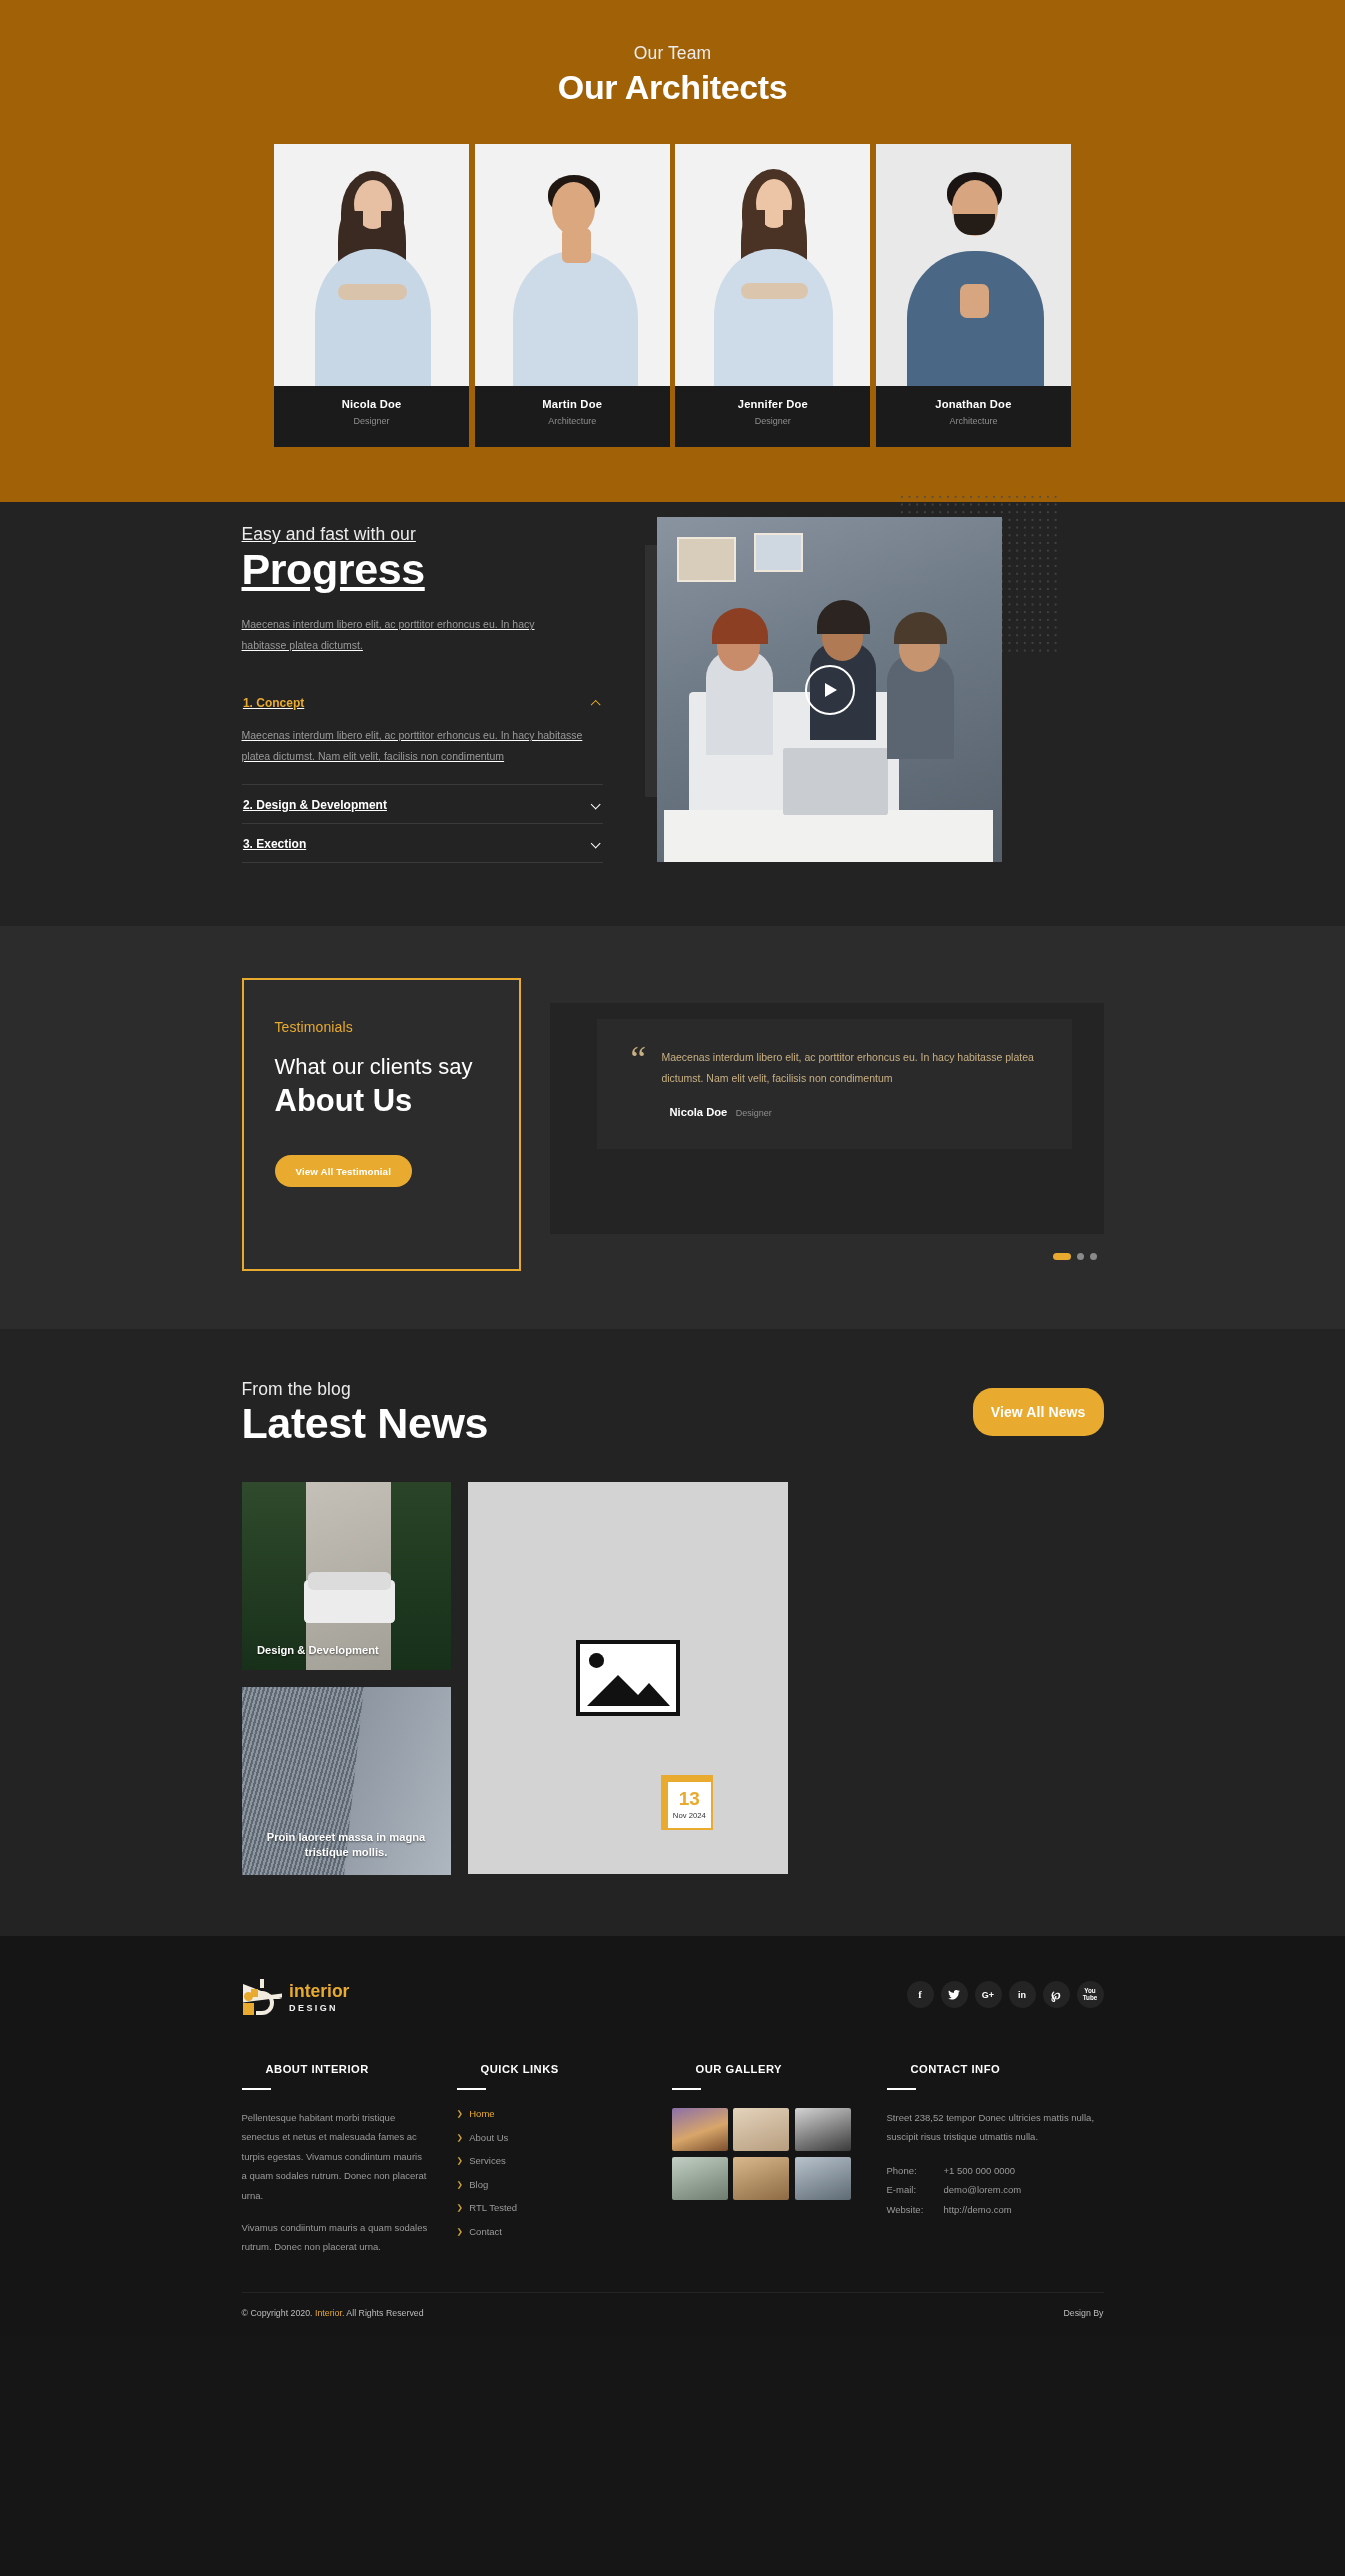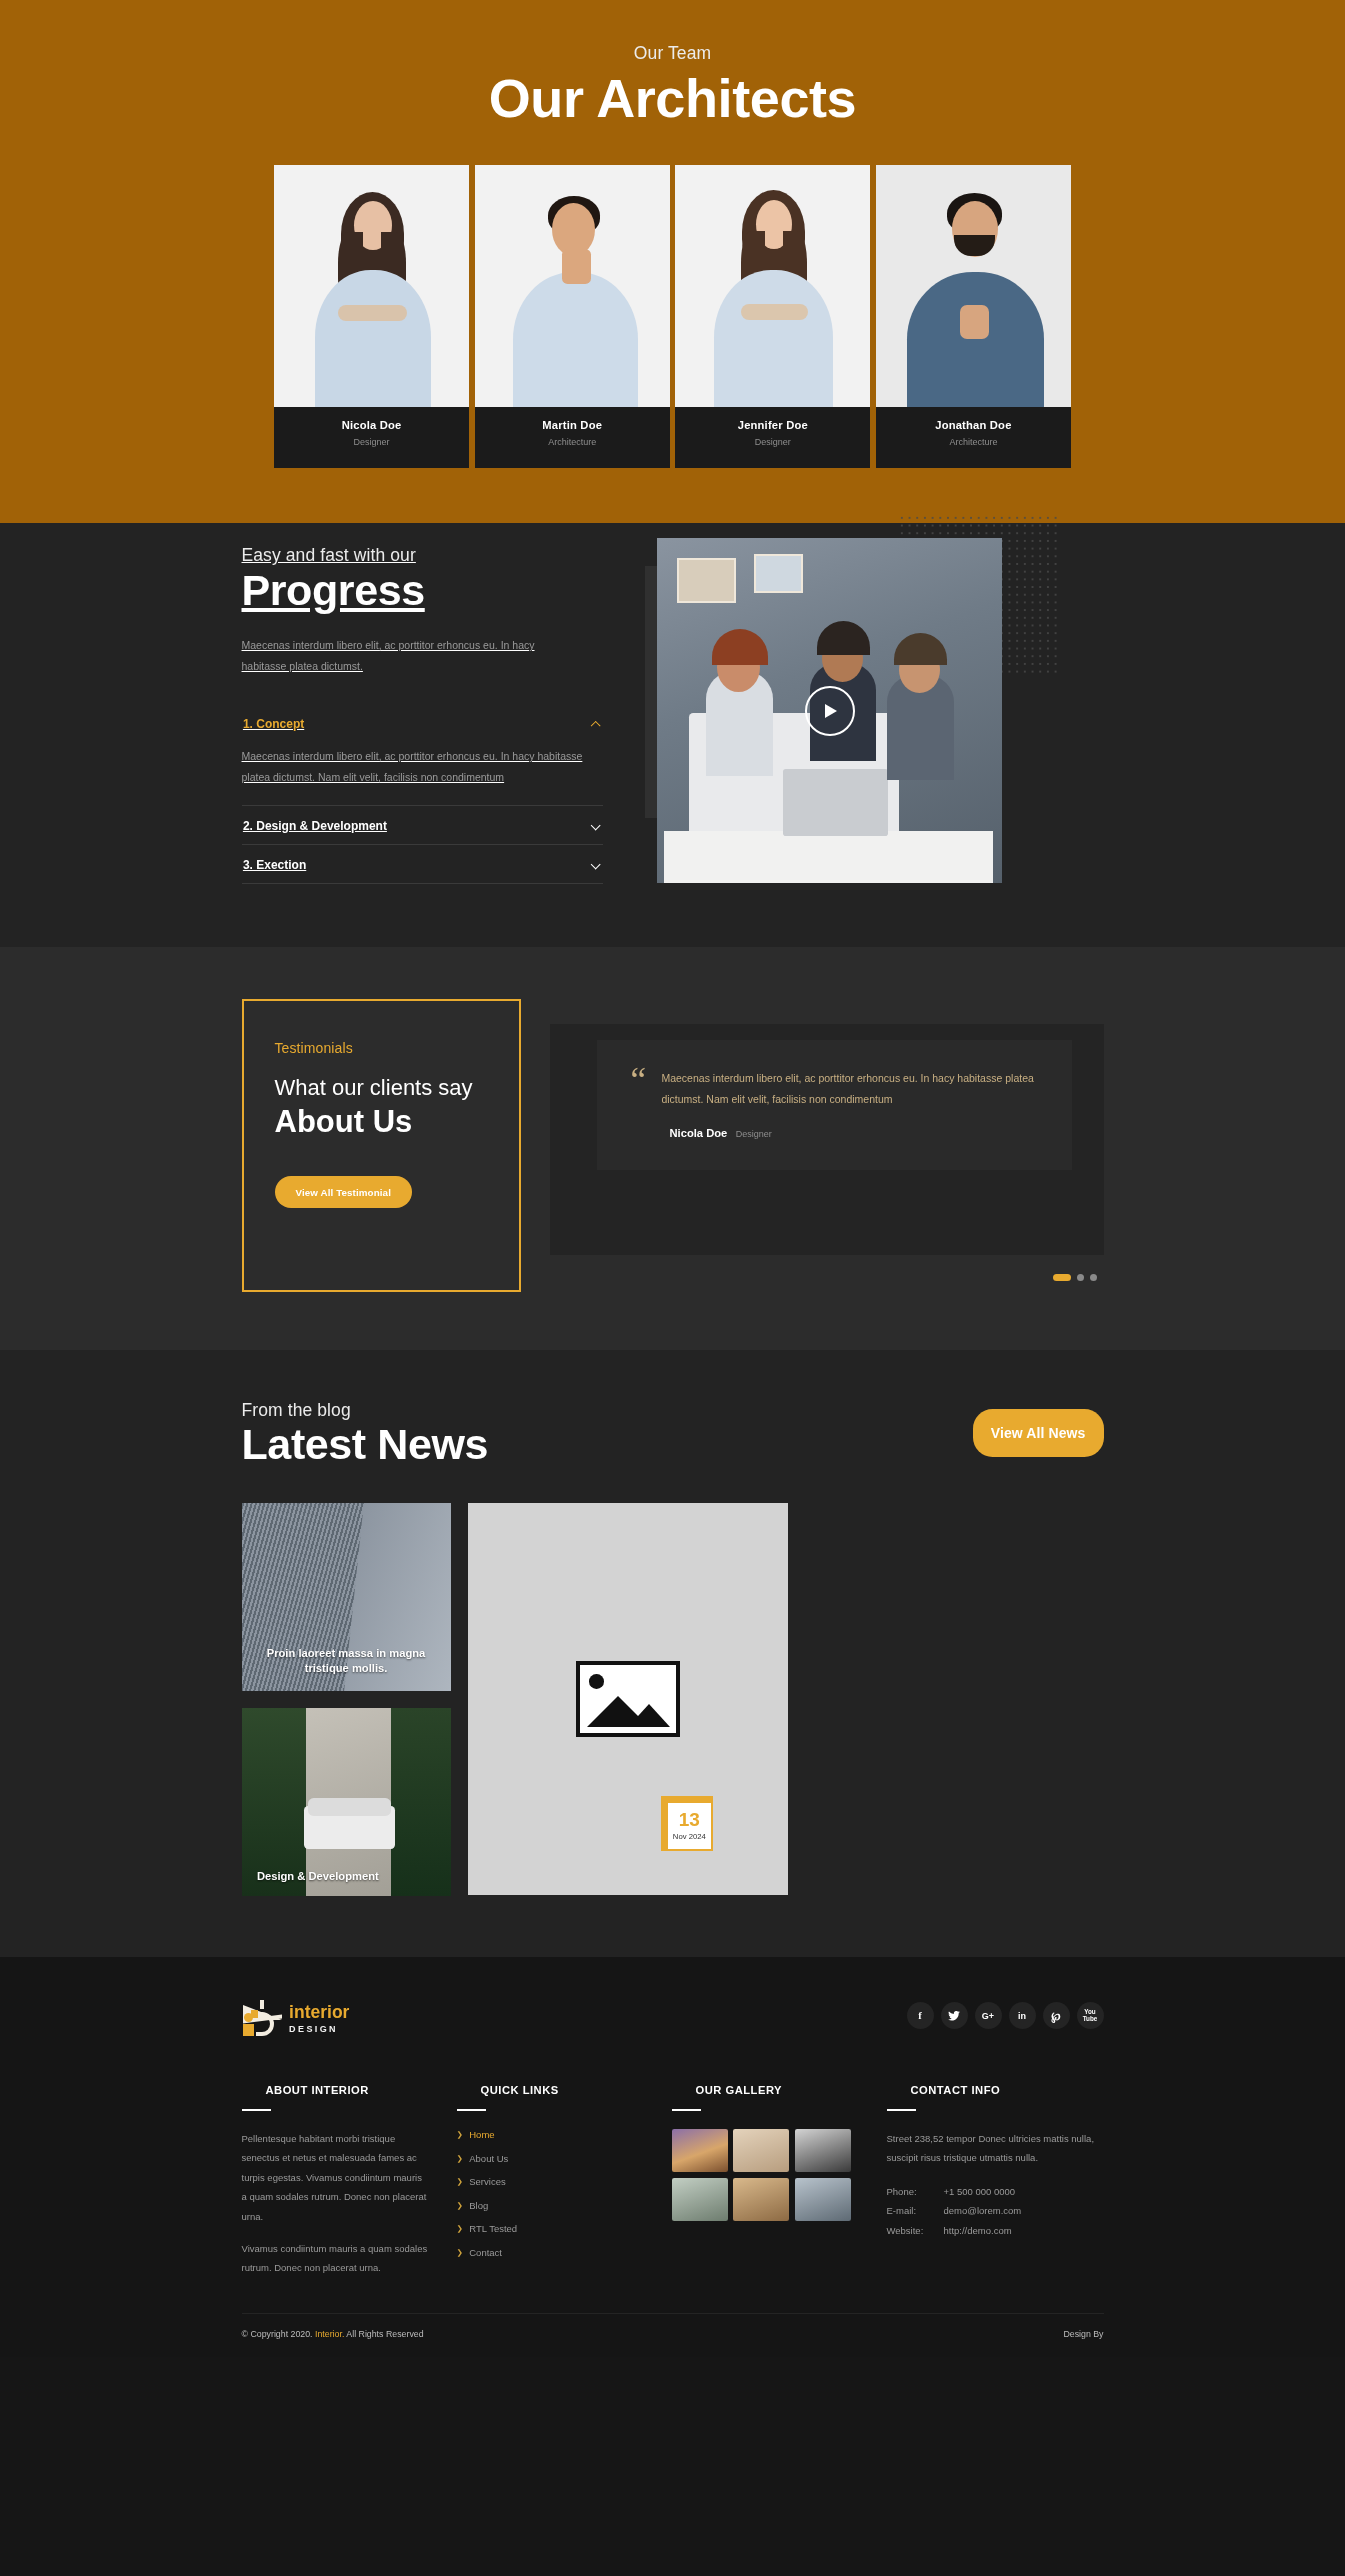--- a/index.html
+++ b/index.html
@@ -20,21 +20,21 @@
   }
   .bigtitle {
     font-size:43px; font-weight:bold; line-height:1.05; letter-spacing:-0.4px;
     font-family:"Liberation Sans Narrow","Liberation Sans",sans-serif;
   }
 
   
   .team-section { background:#a16207; padding:43px 0 55px; }
   .team-head { text-align:center; }
   .team-head .eyebrow { color:#ececec; font-size:17.5px; }
-  .team-head .bigtitle { margin-top:5.6px; font-size:54px; }
+  .team-head .bigtitle { margin-top:5.6px; font-size:34px; }
   .team-grid {
     display:flex; gap:5.6px; justify-content:center; margin-top:39px;
   }
   .team-card { width:195px; background:#1b1b1b; }
   .team-photo { height:242px; position:relative; overflow:hidden; }
   .team-meta { padding:12px 0 21px; text-align:center; }
   .team-name { font-size:11.2px; font-weight:bold; letter-spacing:0.2px; }
   .team-role { font-size:9px; color:#8e8e8e; margin-top:5.6px; }
 
   
@@ -408,31 +408,31 @@
         <div>
           <div class="eyebrow">From the blog</div>
           <div class="bigtitle">Latest News</div>
         </div>
         <button class="btn-yellow btn-news">View All News</button>
       </div>
 
       <div class="blog-grid">
         <div class="bcol-left">
           <div class="bcard">
-            <div style="position:absolute;inset:0;background:linear-gradient(110deg,#6d7782 0%,#8d96a1 45%,#aeb6bf 100%);"></div>
-            <div style="position:absolute;left:-14px;top:0;width:126px;height:188px;background:repeating-linear-gradient(100deg,#5e6872 0 2.1px,#8c95a0 2.1px 4.2px);transform:skewX(-6deg);"></div>
-            <div class="bcard-title">Proin laoreet massa in magna tristique mollis.</div>
-          </div>
-          <div class="bcard">
             <div style="position:absolute;inset:0;background:linear-gradient(160deg,#c8c4bb 0%,#9f9c93 100%);"></div>
             <div style="position:absolute;left:0;top:0;width:64px;height:188px;background:linear-gradient(180deg,#2f4a2c,#18301a);"></div>
             <div style="position:absolute;right:0;top:0;width:60px;height:188px;background:linear-gradient(180deg,#2a4428,#16301a);"></div>
             <div style="position:absolute;left:62px;top:98px;width:91px;height:43px;background:#ececec;border-radius:4.2px;"></div>
             <div style="position:absolute;left:66px;top:90px;width:83px;height:18px;background:#dcdcdc;border-radius:5.6px;"></div>
             <div class="bcard-title left">Design &amp; Development</div>
+          </div>
+          <div class="bcard">
+            <div style="position:absolute;inset:0;background:linear-gradient(110deg,#6d7782 0%,#8d96a1 45%,#aeb6bf 100%);"></div>
+            <div style="position:absolute;left:-14px;top:0;width:126px;height:188px;background:repeating-linear-gradient(100deg,#5e6872 0 2.1px,#8c95a0 2.1px 4.2px);transform:skewX(-6deg);"></div>
+            <div class="bcard-title">Proin laoreet massa in magna tristique mollis.</div>
           </div>
         </div>
 
         <div class="bmid">
           <div class="img-ph">
             <div class="sun"></div>
               <div class="mt"></div>
               <div class="mt2"></div>
           </div>
         </div>

